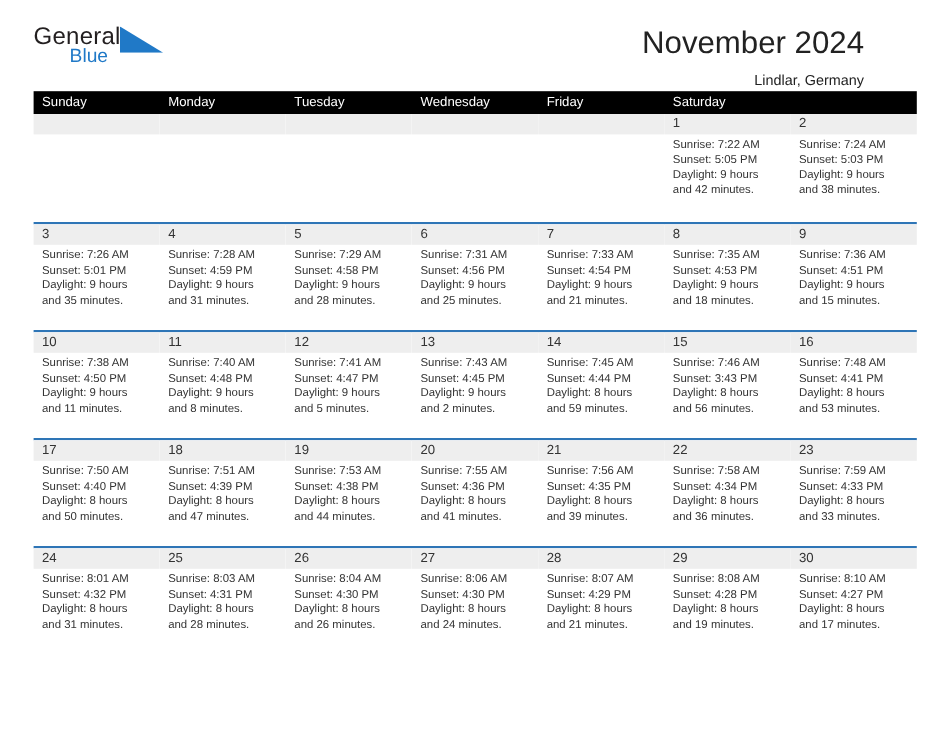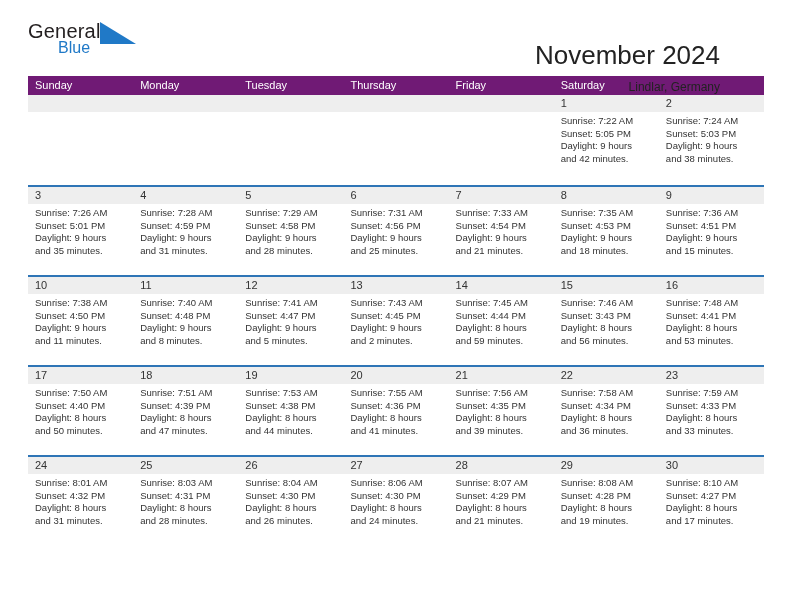--- a/index.html
+++ b/index.html
@@ -14,28 +14,28 @@
   
   .topbar { display: flex; justify-content: space-between; align-items: flex-start;
             height: 76px; padding-top: 18px; }
 
   .logo { position: relative; width: 120px; height: 46px; }
   .logo-general { font-size: 20px; color: #231f20; letter-spacing: .2px;
                   position: absolute; left: 0; top: 2px; }
   .logo-tri { position: absolute; left: 72px; top: 4px; }
   .logo-blue { font-size: 16px; color: #2079c7; position: absolute; left: 30px; top: 21px; }
 
-  .titles { text-align: right; padding-top: 2px; margin-top: 20px; }
+  .titles { text-align: right; padding-top: 2px; }
   .cal-title { font-size: 26px; color: #222222; font-weight: normal; line-height: 30px; }
   .cal-sub { font-size: 12px; color: #222222; margin-top: 10px; }
 
   
   .calendar { width: 736px; }
   .weekdays { display: grid; grid-template-columns: repeat(7, 1fr);
-              background: #701a75; height: 19px; }
+              background: #000000; height: 19px; }
   .weekday { color: #ffffff; font-size: 11px; line-height: 19px; padding-left: 7px; }
 
   .week { display: grid; grid-template-columns: repeat(7, 1fr);
           border-top: 2px solid #2e75b6; height: 90px; }
   .week:first-of-type { border-top: none; }
   .day { position: relative; background: #ffffff; }
   .day-num-band { background: #eeeeee; height: 17px; }
   .day-num { font-size: 11px; color: #333333; line-height: 17px; padding-left: 7px; }
   .day-lines { padding: 3px 7px 0 7px; }
   .day-line { font-size: 9.5px; color: #333333; line-height: 12.6px; white-space: nowrap; }
@@ -62,21 +62,21 @@
       <div class="cal-sub">Lindlar, Germany</div>
     </div>
 
   </div>
 
   <div class="calendar">
     <div class="weekdays" id="weekday-row">
         <div class="weekday">Sunday</div>
         <div class="weekday">Monday</div>
         <div class="weekday">Tuesday</div>
-        <div class="weekday">Thursday</div>
+        <div class="weekday">Wednesday</div>
         <div class="weekday">Friday</div>
         <div class="weekday">Saturday</div>
       </div>
     <div id="weeks-body">
         <div class="week">
           <div class="day empty">
             <div class="day-num-band">
               <div class="day-num"></div>
             </div>
           </div>

